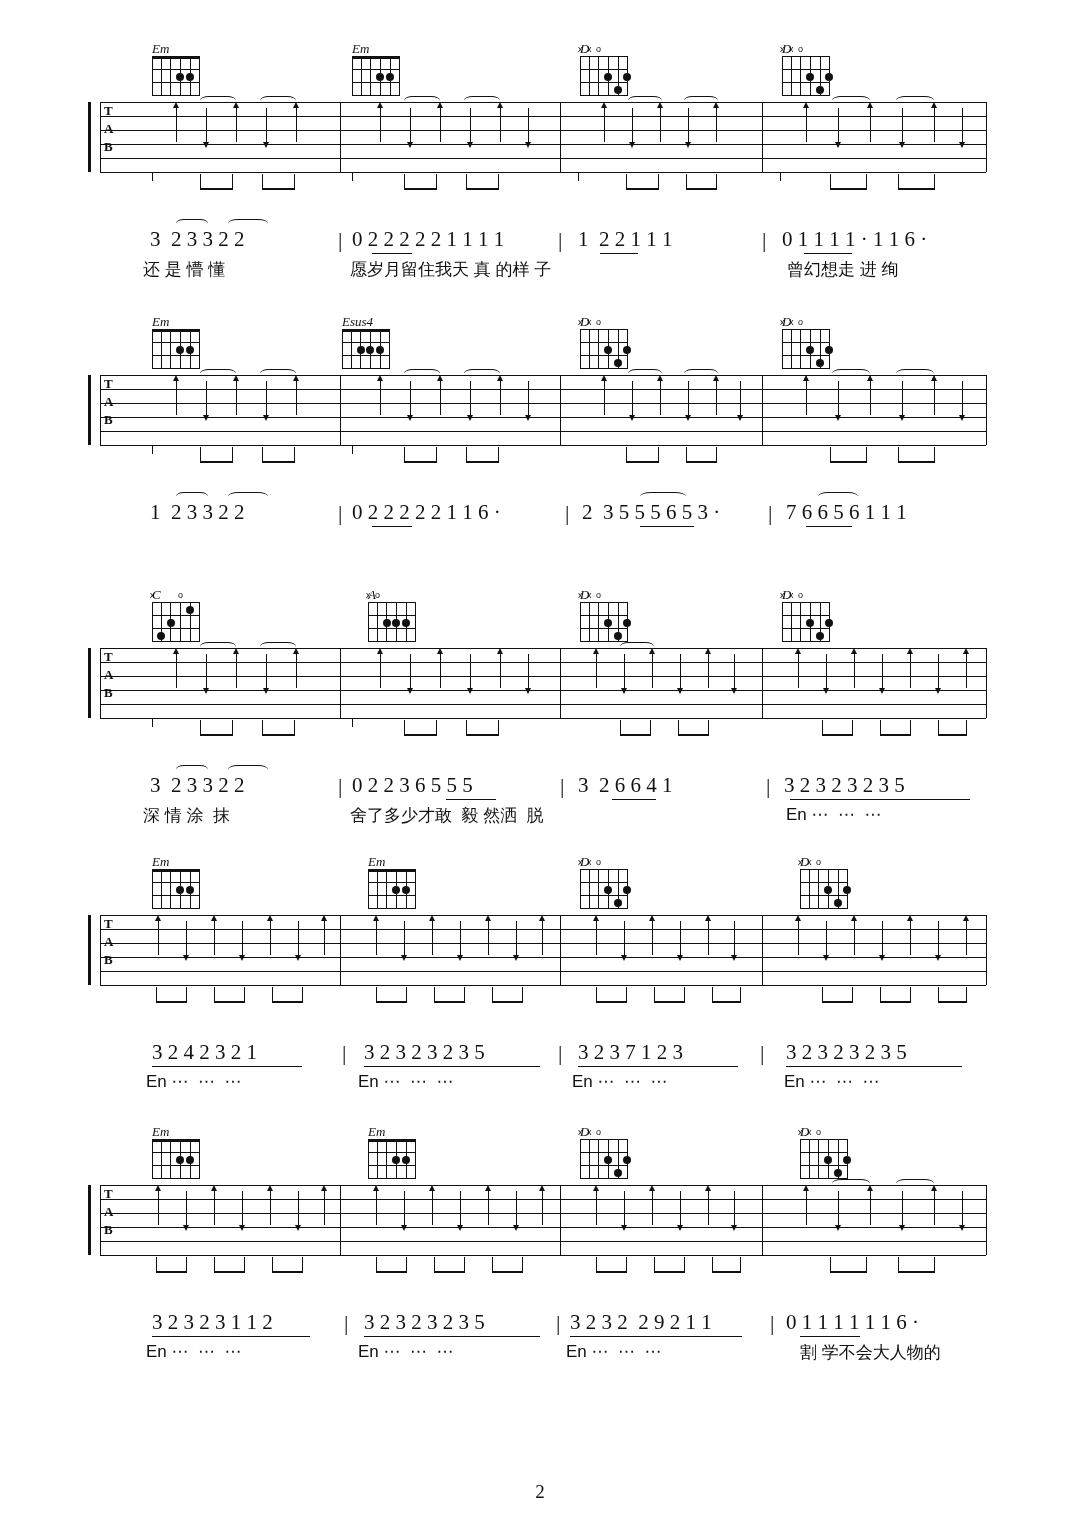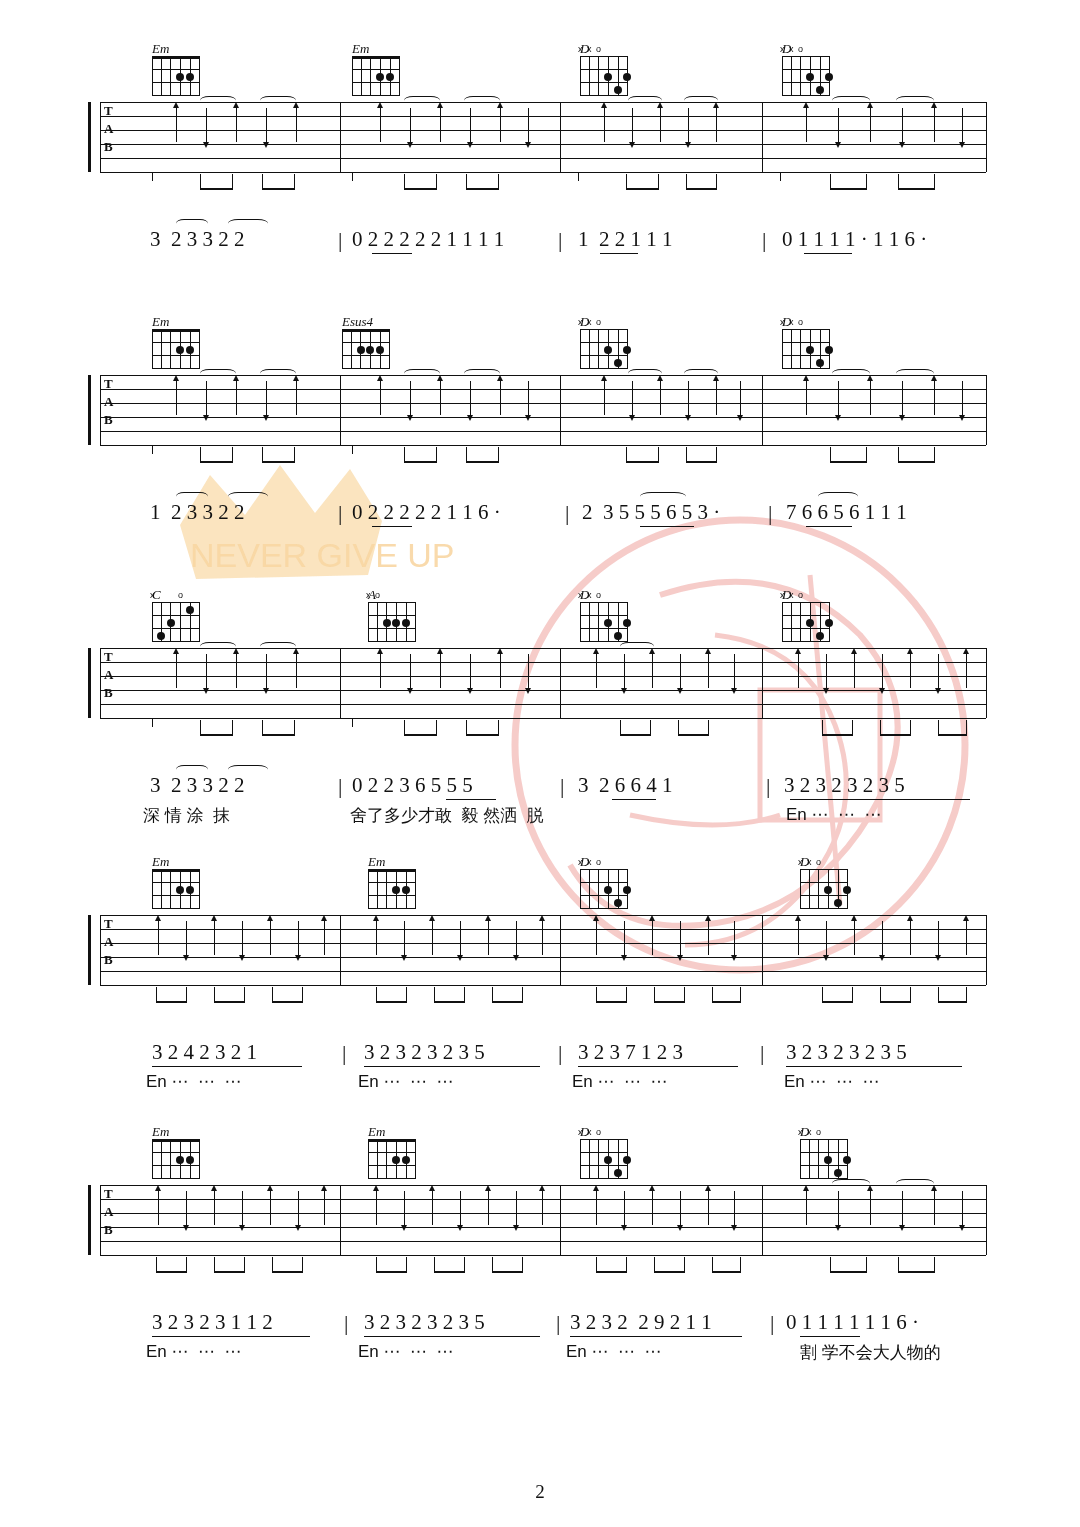--- a/index.html
+++ b/index.html
@@ -47,36 +47,20 @@
   .slur{position:absolute;border-top:1.4px solid #111;border-radius:50%/100%;height:8px;}
   .unders{position:absolute;height:1px;background:#111;}
 
   .pageno{position:absolute;left:0;width:1080px;text-align:center;bottom:24px;font-family:"Liberation Serif",serif;font-size:19px;}
 </style>
 </head>
 <body>
 
 <div class="page">
 
-  <div class="watermark">
-    <svg viewBox="0 0 880 520" width="880" height="520" xmlns="http://www.w3.org/2000/svg">
-      <g opacity="0.85">
-        <path d="M30 70 L60 20 L95 60 L130 10 L165 58 L200 14 L232 66 L218 120 L46 124 Z" fill="#f2b24a" opacity="0.75"></path>
-        <text x="40" y="112" font-family="Liberation Sans, sans-serif" font-size="34" fill="#f0a83a" opacity="0.9">NEVER GIVE UP</text>
-      </g>
-      <g transform="translate(360,60)" opacity="0.55">
-        <circle cx="230" cy="230" r="225" fill="none" stroke="#e0564f" stroke-width="7"></circle>
-        <path d="M150 80 q120 -40 200 40 q70 80 10 180 q-60 100 -170 110 q-90 8 -130 -60" fill="none" stroke="#e0564f" stroke-width="6"></path>
-        <path d="M205 120 q90 10 120 90 q30 80 -20 150 q-50 70 -130 70" fill="none" stroke="#e0564f" stroke-width="5"></path>
-        <rect x="250" y="175" width="120" height="130" fill="none" stroke="#e0564f" stroke-width="5"></rect>
-        <path d="M120 300 q90 20 150 0" fill="none" stroke="#e0564f" stroke-width="5"></path>
-        <path d="M300 60 l30 330" stroke="#e0564f" stroke-width="5" fill="none"></path>
-      </g>
-    </svg>
-  </div>
 
   <div class="system" style="top:42px;">
     <div class="chords">
       <div class="chord" style="left:152px;">
         <div class="cname">Em</div>
         <div class="grid">
           <div class="nut"></div>
           <div class="fret" style="top:13px"></div>
             <div class="fret" style="top:26px"></div>
             <div class="fret" style="top:39px"></div>
@@ -283,20 +267,25 @@
       <span class="nm" style="left:352px;">0 2 2 2 2 2 1 1 1 1</span>
       <span class="vbar" style="left:558px;">|</span>
       <span class="nm" style="left:578px;">1  2 2 1 1 1</span>
       <span class="vbar" style="left:762px;">|</span>
       <span class="nm" style="left:782px;">0 1 1 1 1 · 1 1 6 ·</span>
       <div class="slur" style="left:176px;top:-8px;width:32px;"></div>
       <div class="slur" style="left:228px;top:-8px;width:40px;"></div>
       <div class="unders" style="left:372px;top:26px;width:40px;"></div>
       <div class="unders" style="left:600px;top:26px;width:38px;"></div>
       <div class="unders" style="left:804px;top:26px;width:48px;"></div>
+    </div>
+    <div class="lyrrow" style="top:216px;">
+      <span class="ly" style="left:143px;">还 是 懵 懂</span>
+      <span class="ly" style="left:350px;">愿岁月留住我天 真 的样 子</span>
+      <span class="ly" style="left:787px;">曾幻想走 进 绚</span>
     </div>
   </div>
 
   <div class="system" style="top:315px;">
     <div class="chords">
       <div class="chord" style="left:152px;">
         <div class="cname">Em</div>
         <div class="grid">
           <div class="nut"></div>
           <div class="fret" style="top:13px"></div>

